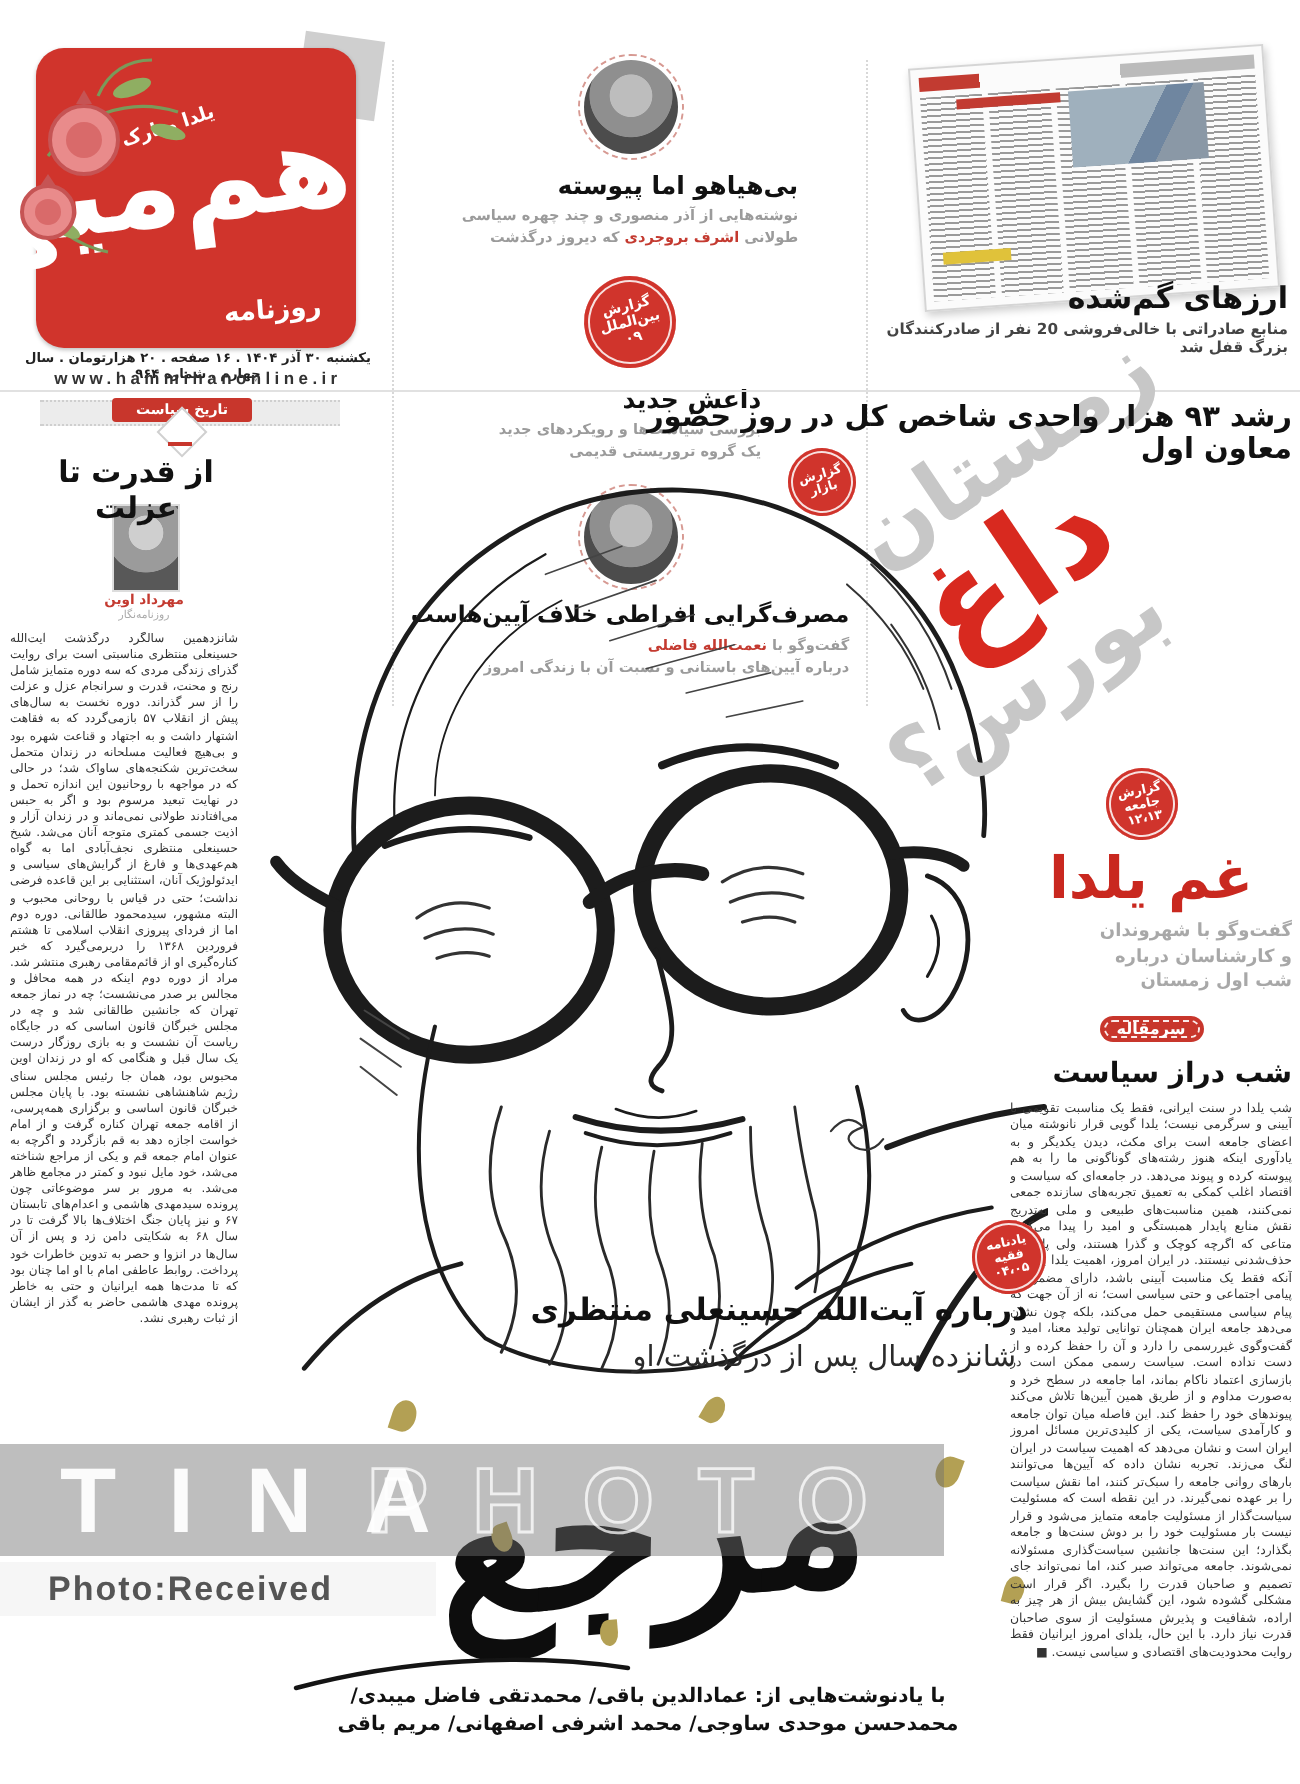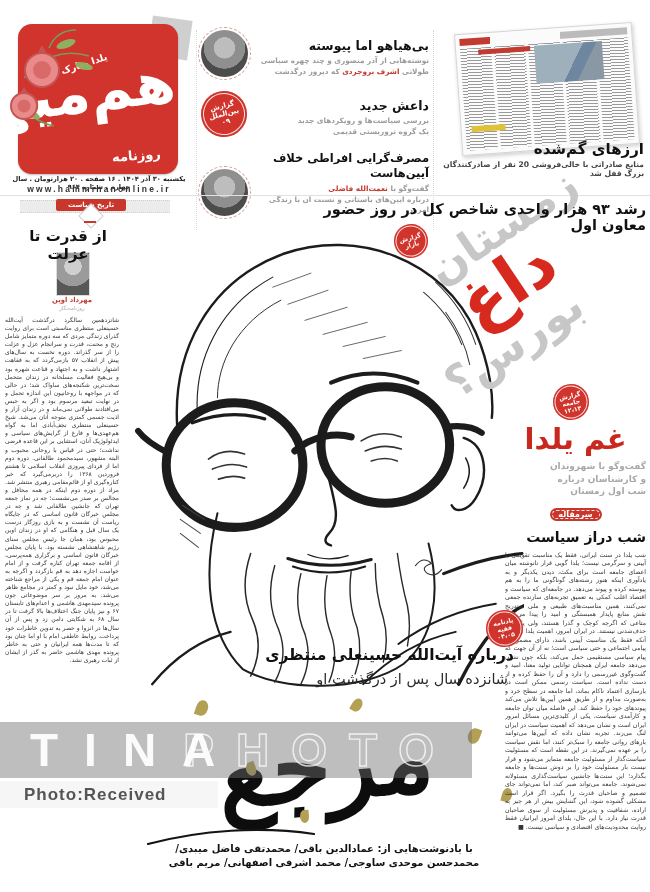--- a/index.html
+++ b/index.html
@@ -15,21 +15,21 @@
              transform:rotate(-7deg);text-align:center;line-height:120px;letter-spacing:-3px;z-index:3;}
   .yalda{left:60px;top:58px;color:#fff;font-size:9.5px;font-weight:bold;transform:rotate(-18deg);z-index:4;}
   .ruzname{left:112px;top:148px;color:#fff;font-size:13px;font-weight:bold;transform:rotate(-4deg);z-index:4;}
   .pomegranate{left:-6px;top:18px;z-index:5;}
   .dateline{left:6px;top:175px;width:186px;font-size:6.6px;font-weight:bold;color:#222;text-align:center;}
   .url{left:6px;top:184px;width:186px;font-size:8.5px;font-weight:bold;color:#333;text-align:center;
        letter-spacing:2.2px;font-family:"Liberation Sans",sans-serif;}
   
   .teasers{left:196px;top:30px;width:228px;border-left:1px dotted #d8d8d8;border-right:1px dotted #d8d8d8;
            padding:0 4px;}
-  .teaser{display:flex;flex-direction:row;align-items:flex-end;gap:8px;margin-bottom:14px;}
+  .teaser{display:flex;flex-direction:column;align-items:center;gap:8px;margin-bottom:14px;}
   .tphoto{width:47px;height:47px;border-radius:50%;flex:0 0 47px;
           background:radial-gradient(circle at 50% 38%,#bdbdbd 0 28%,#8f8f8f 29% 55%,#4c4c4c 56% 100%);
           outline:1px dashed #d79a93;outline-offset:2px;}
   .tbadge{width:46px;height:46px;border-radius:50%;flex:0 0 46px;background:#d0342c;color:#fff;
           display:flex;flex-direction:column;align-items:center;justify-content:center;
           font-size:7px;font-weight:bold;line-height:8px;transform:rotate(-14deg);
           box-shadow:inset 0 0 0 2px #d0342c, inset 0 0 0 3px rgba(255,255,255,.85);}
   .ttext{flex:1;text-align:right;}
   .ttitle{font-size:12.5px;font-weight:bold;color:#111;line-height:15px;}
   .tsub{font-size:7.3px;color:#9b9b9b;line-height:10.5px;margin-top:3px;font-weight:bold;}

